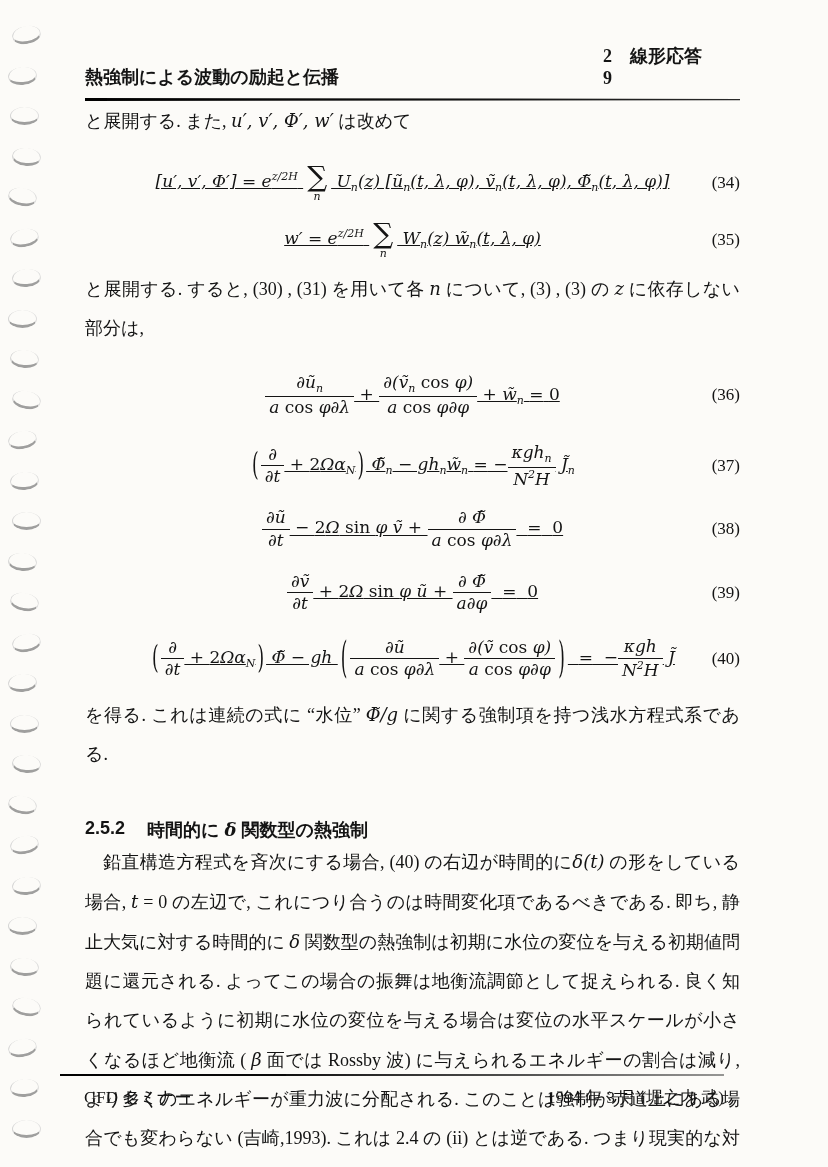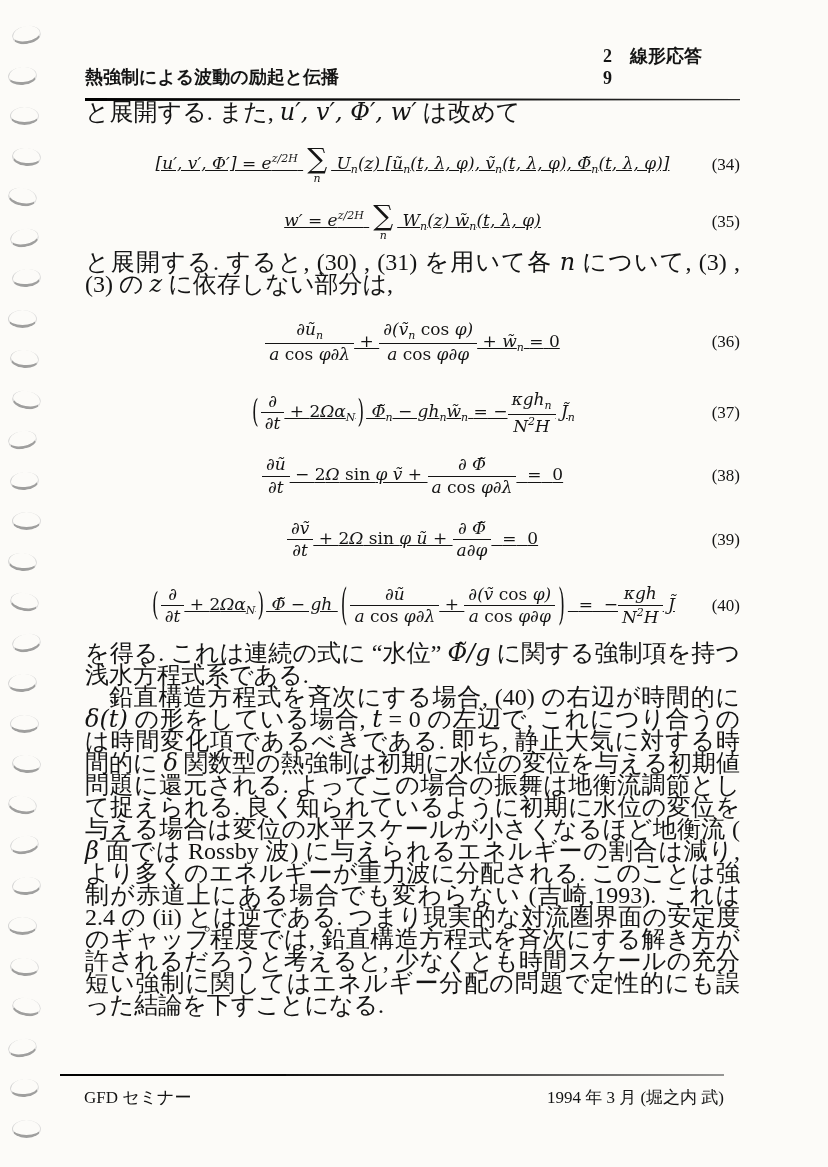--- a/index.html
+++ b/index.html
@@ -17,21 +17,21 @@
 
   
   .hdr{display:flex;justify-content:space-between;align-items:flex-end;
        font-family:Liberation Serif, serif;font-weight:bold;font-size:18px;}
   .hdr-right{display:flex;align-items:baseline;flex-direction:column;}
   .hdr-sec{margin-right:38px;}
   .hrule{height:3px;margin-top:9px;background:linear-gradient(to right,#000 0%,#111 55%,#2a2a2a 100%);
          clip-path:polygon(0 0,100% 30%,100% 78%,0 100%);}
 
   
-  p.txt{font-size:24px;line-height:22px;margin:0;text-align:justify;}
+  p.txt{font-size:18px;line-height:39px;margin:0;text-align:justify;}
   .m{font-family:"DejaVu Serif",serif;font-style:italic;}
   .indent{text-indent:1em;}
 
   
   .eqrow{position:relative;text-align:center;font-size:17px;}
   .eq-body{display:inline-block;font-family:"DejaVu Serif",serif;font-style:italic;white-space:nowrap;text-decoration:underline;}
   .eq-num{position:absolute;right:0;top:50%;transform:translateY(-50%);
           font-style:normal;font-family:"Liberation Serif",serif;font-size:17px;}
   .rm{font-style:normal;}
   .eq-body sub{font-size:11px;font-style:italic;}
@@ -152,20 +152,24 @@
       <span class="eq-num">(39)</span>
     </div>
 
     <div class="eqrow sp-eq40">
       <span class="eq-body"><span class="bigp">(</span><span class="frac"><span class="num">∂</span><span class="den">∂t</span></span> + <span class="rm">2</span>Ωα<sub>N</sub><span class="bigp">)</span> Φ̃ − gh <span class="bigp2">(</span><span class="frac"><span class="num">∂ũ</span><span class="den">a<span class="rm"> cos </span>φ∂λ</span></span> + <span class="frac"><span class="num">∂(ṽ<span class="rm"> cos </span>φ)</span><span class="den">a<span class="rm"> cos </span>φ∂φ</span></span><span class="bigp2">)</span> &nbsp;<span class="rm">=</span>&nbsp; −<span class="frac"><span class="num">κgh</span><span class="den">N<sup>2</sup>H</span></span> J̃</span>
       <span class="eq-num">(40)</span>
     </div>
 
     <p class="txt sp-p4">を得る. これは連続の式に “水位” <span class="m">Φ̃/g</span> に関する強制項を持つ浅水方程式系である.</p>
 
+    <h3 class="sect sp-sect">
+      <span>2.5.2</span>
+      <span>時間的に <span class="m">δ</span> 関数型の熱強制</span>
+    </h3>
 
     <p class="txt indent sp-p5">鉛直構造方程式を斉次にする場合, (40) の右辺が時間的に<span class="m">δ(t)</span> の形をしている場合, <span class="m">t</span> = 0 の左辺で, これにつり合うのは時間変化項であるべきである. 即ち, 静止大気に対する時間的に <span class="m">δ</span> 関数型の熱強制は初期に水位の変位を与える初期値問題に還元される. よってこの場合の振舞は地衡流調節として捉えられる. 良く知られているように初期に水位の変位を与える場合は変位の水平スケールが小さくなるほど地衡流 ( <span class="m">β</span> 面では Rossby 波) に与えられるエネルギーの割合は減り, より多くのエネルギーが重力波に分配される. このことは強制が赤道上にある場合でも変わらない (吉崎,1993). これは 2.4 の (ii) とは逆である. つまり現実的な対流圏界面の安定度のギャップ程度では, 鉛直構造方程式を斉次にする解き方が許されるだろうと考えると, 少なくとも時間スケールの充分短い強制に関してはエネルギー分配の問題で定性的にも誤った結論を下すことになる.</p>
 
   </div>
 
   <div class="footer">
     <div class="frule"></div>
     <div class="frow">
       <span>GFD セミナー</span>
       <span>1994 年 3 月 (堀之内 武)</span>

